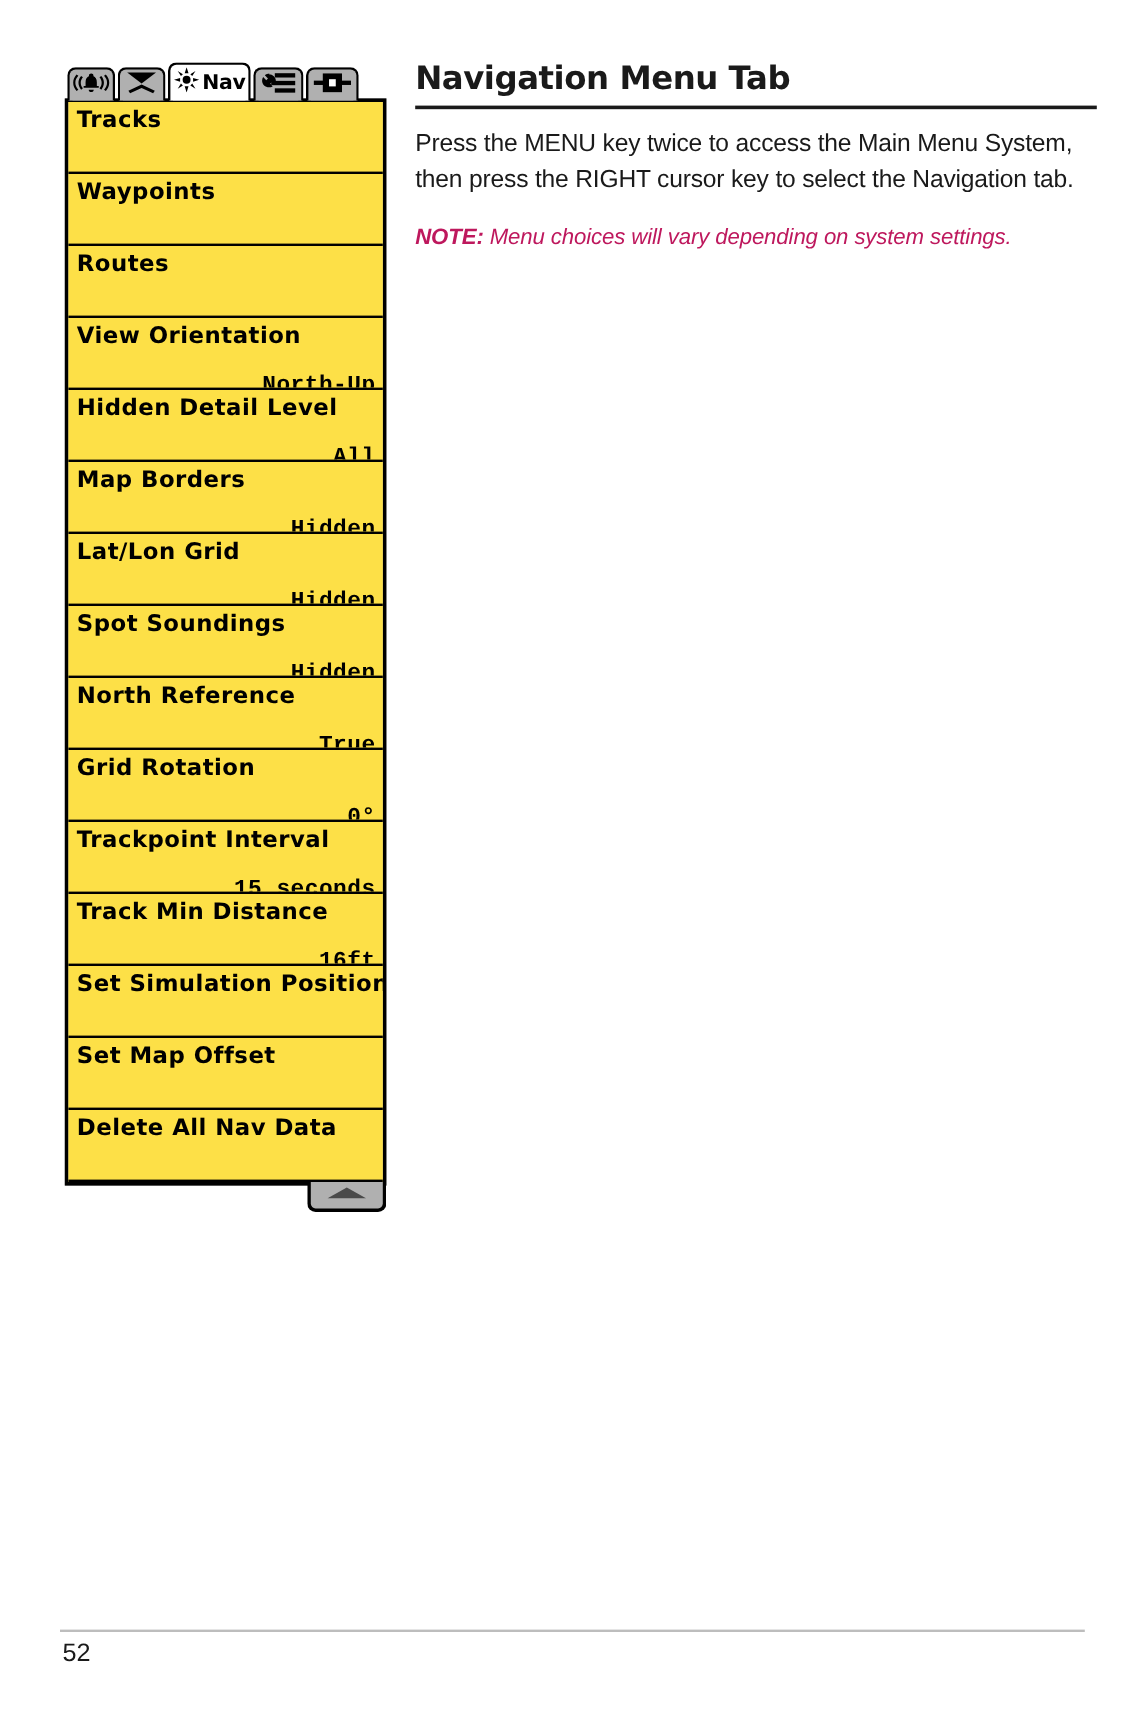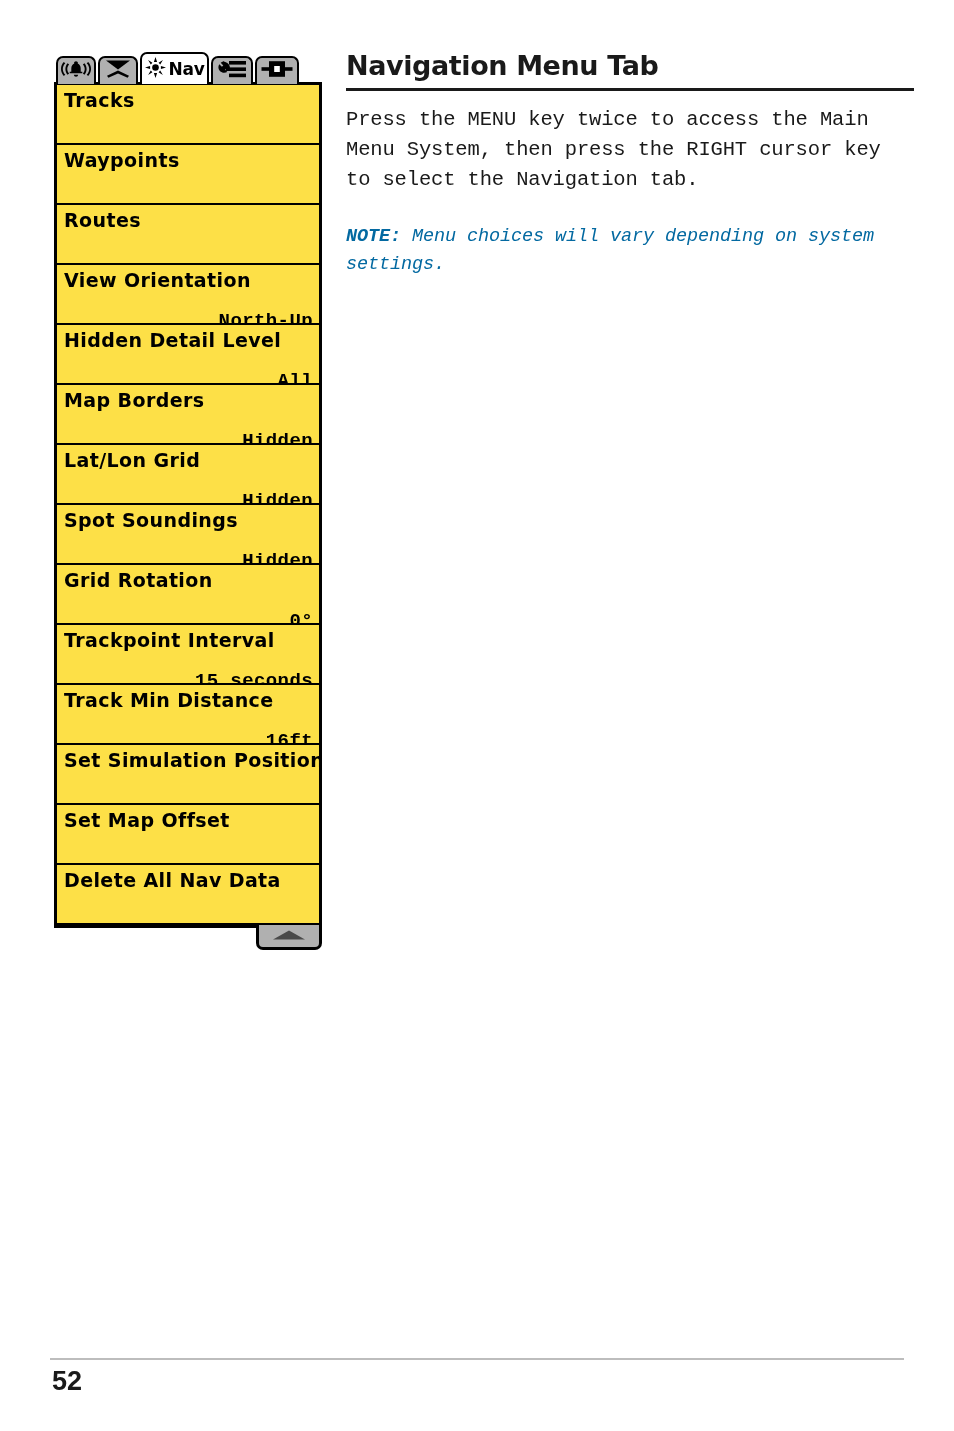--- a/index.html
+++ b/index.html
@@ -149,34 +149,34 @@
     margin: 0;
     letter-spacing: -0.4px;
   }
   .title-rule {
     border: 0;
     border-top: 3px solid #1a1a1a;
     margin: 6px 0 0 0;
     width: 100%;
   }
   .para {
-    font-family: Liberation Mono, monospace;
+    font-family: Liberation Sans, sans-serif;
     font-size: 20.5px;
     line-height: 30px;
     color: #1a1a1a;
     margin: 14px 0 0 0;
     letter-spacing: -0.15px;
   }
   .note {
-    font-family: Liberation Mono, monospace;
+    font-family: Liberation Sans, sans-serif;
     font-style: italic;
     font-size: 18.5px;
     line-height: 28px;
-    color: #0369a1;
-    margin: 28px 0 0 0;
+    color: #be185d;
+    margin: 18px 0 0 0;
     letter-spacing: -0.1px;
   }
   .note b {
     font-style: italic;
     font-weight: bold;
   }
 
   
   .footer-rule {
     position: absolute;
@@ -184,23 +184,22 @@
     top: 1358px;
     width: 854px;
     height: 2px;
     background: #bdbdbd;
   }
   .page-number {
     position: absolute;
     left: 52px;
     top: 1366px;
     font-family: "Liberation Sans", sans-serif;
-    font-size: 27px;
+    font-size: 21px;
     color: #1a1a1a;
-    font-weight: bold;
   }
 </style>
 </head>
 <body>
 
 <div class="page">
 
   <div class="device">
 
     <div class="tabbar">
@@ -310,20 +309,24 @@
       <div class="menu-item">
         <span class="mi-label">Lat/Lon Grid</span>
         <span class="mi-value">Hidden</span>
       </div>
 
       <div class="menu-item">
         <span class="mi-label">Spot Soundings</span>
         <span class="mi-value">Hidden</span>
       </div>
 
+      <div class="menu-item">
+        <span class="mi-label">North Reference</span>
+        <span class="mi-value">True</span>
+      </div>
 
       <div class="menu-item">
         <span class="mi-label">Grid Rotation</span>
         <span class="mi-value">0°</span>
       </div>
 
       <div class="menu-item">
         <span class="mi-label">Trackpoint Interval</span>
         <span class="mi-value">15 seconds</span>
       </div>

